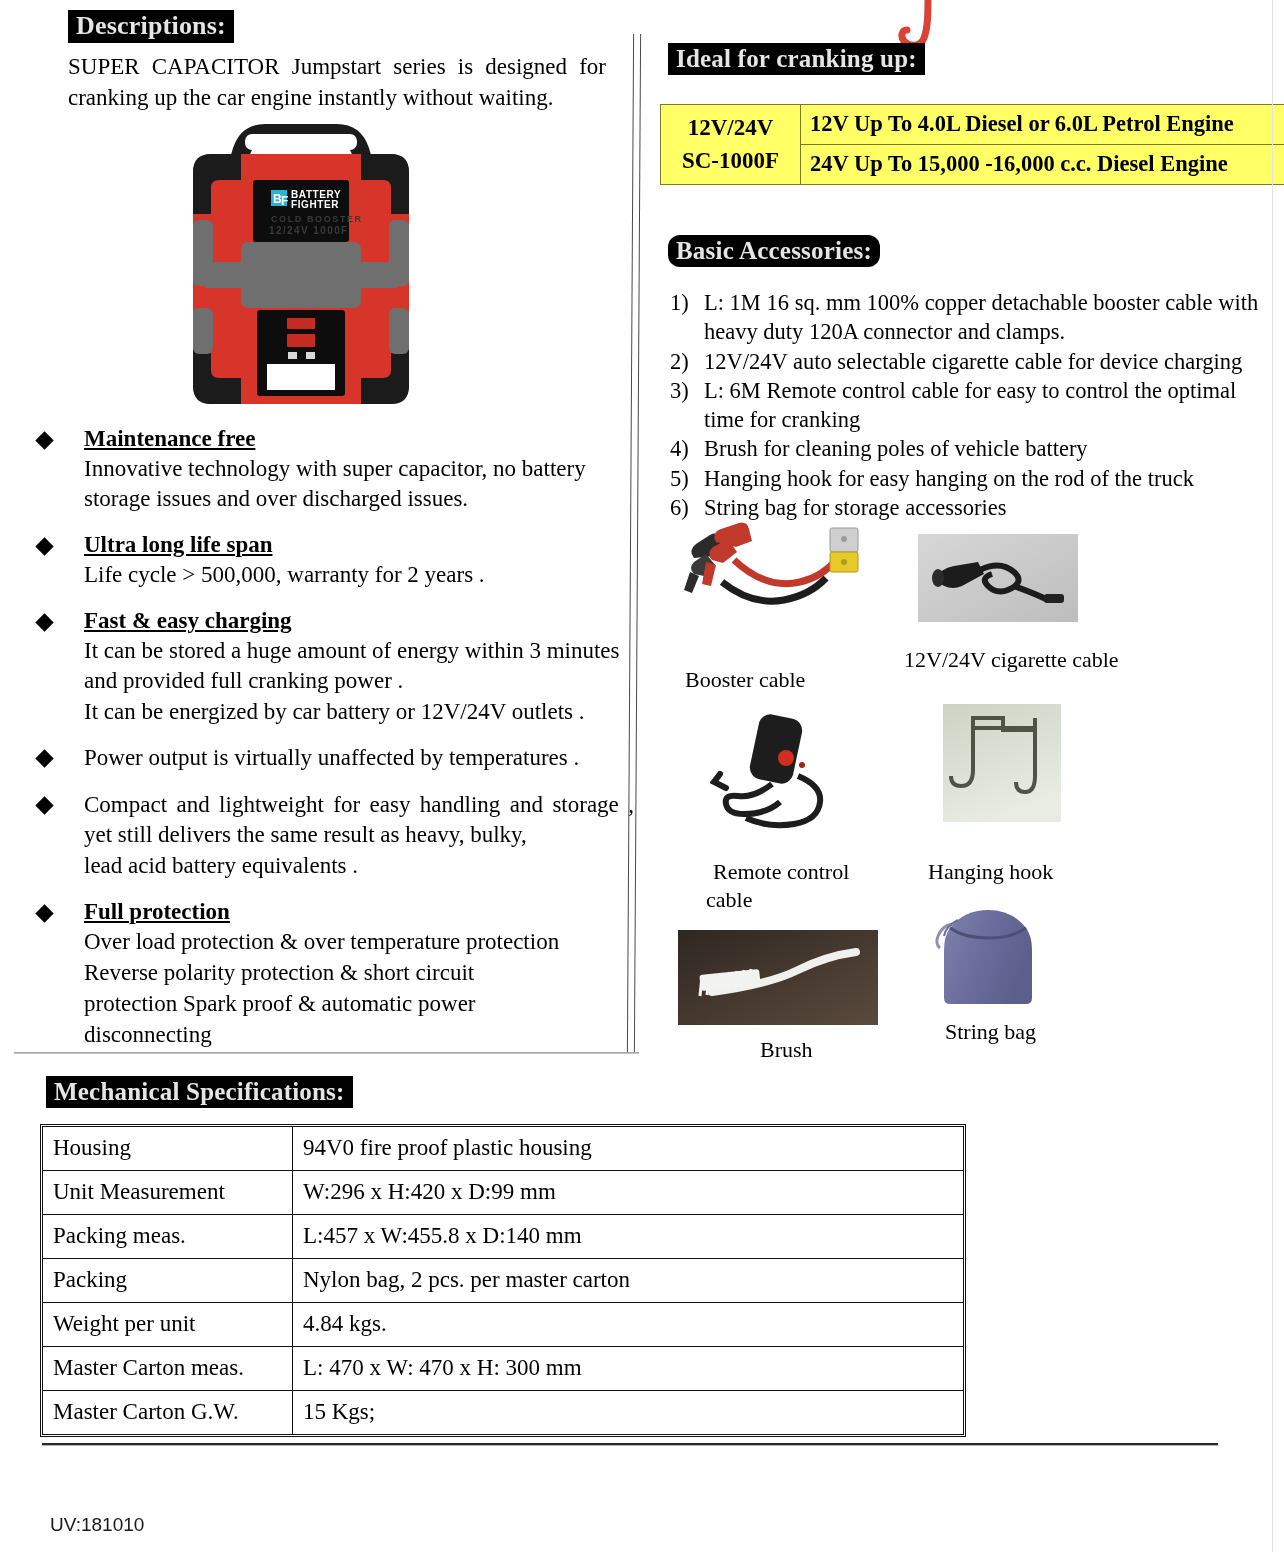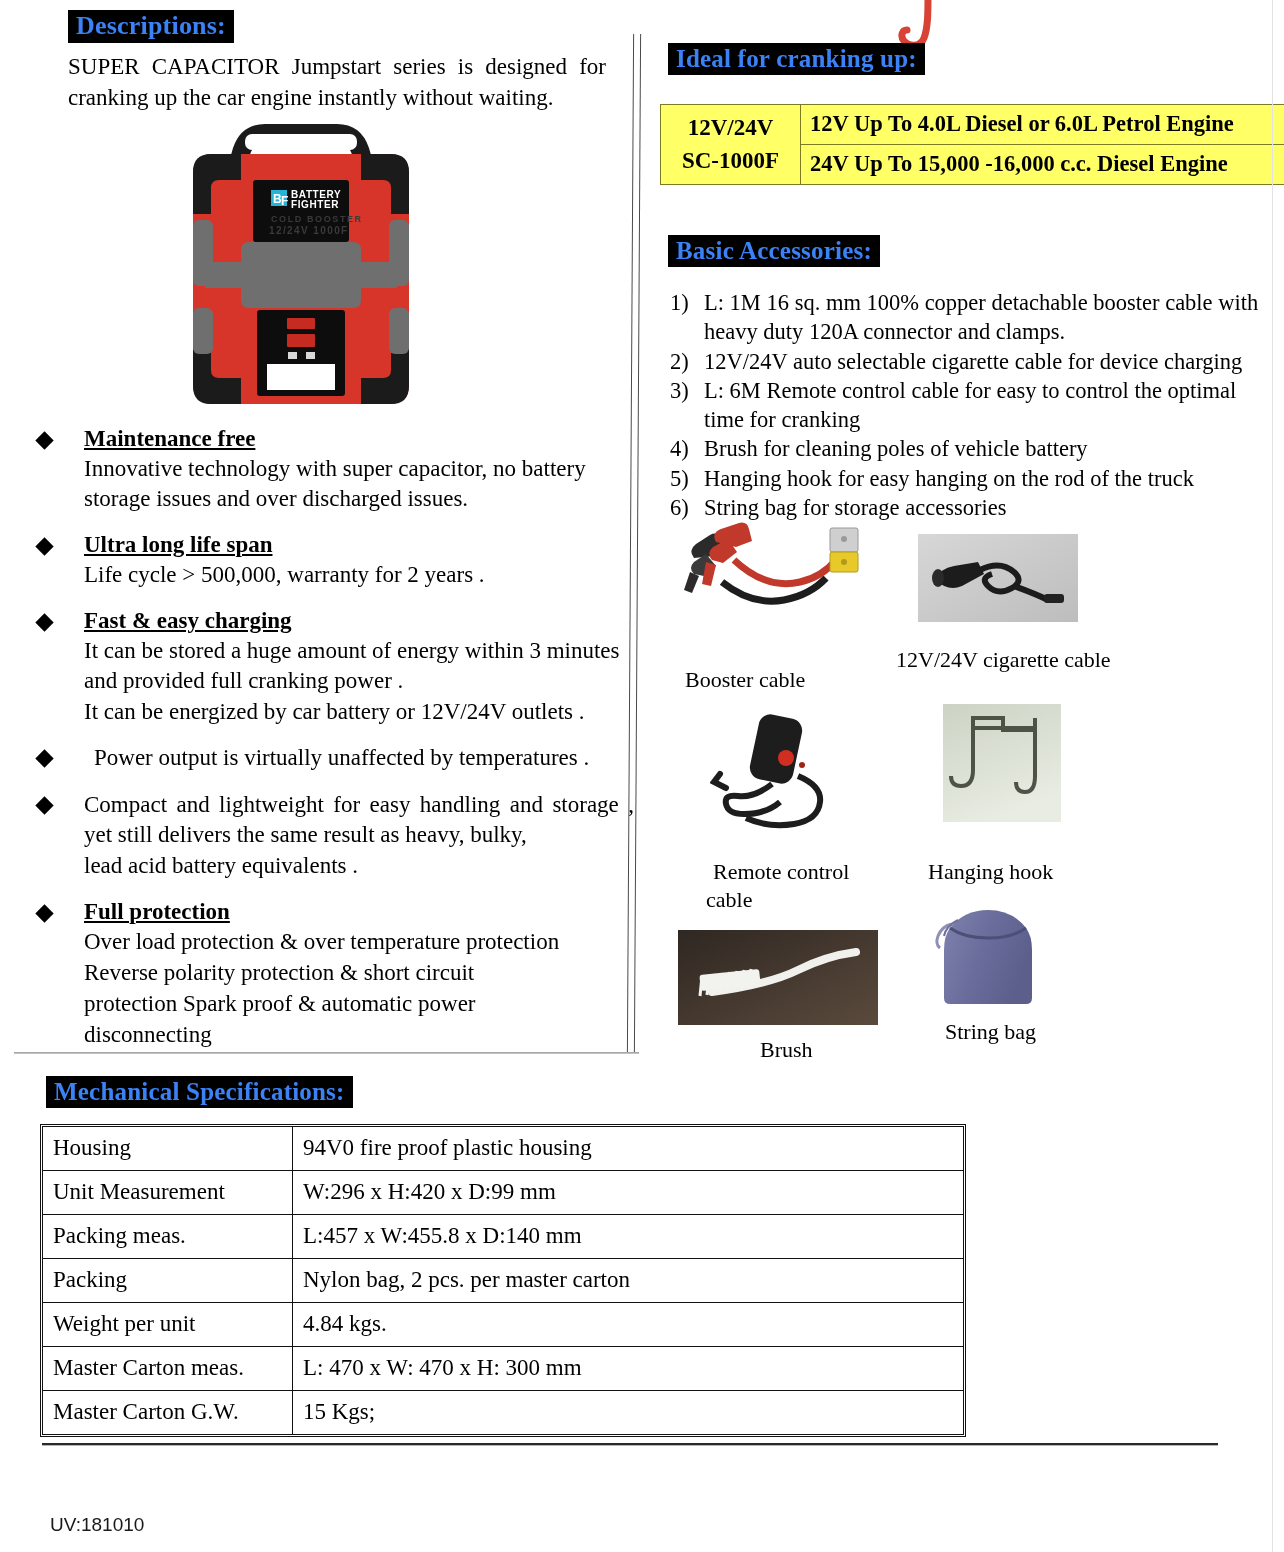--- a/index.html
+++ b/index.html
@@ -13,21 +13,21 @@
     position: relative;
     overflow: hidden;
   }
 
   .page { position: relative; width: 1284px; height: 1552px; }
 
   
   .hdr {
     display: inline-block;
     background: #000;
-    color: #3b82f6;
+    color: #e5e5e5;
     font-weight: bold;
     padding: 2px 8px 3px 8px;
     line-height: 1.08;
     letter-spacing: 0.2px;
   }
 
   
   .left-col {
     position: absolute;
     left: 0; top: 0;
@@ -50,21 +50,21 @@
     position: absolute; left: 4px; top: 9px;
     width: 13px; height: 13px; background: #000;
     transform: rotate(45deg);
   }
   .feat-title {
     font-size: 23px; font-weight: bold; text-decoration: underline;
     line-height: 1.22; display: inline-block;
   }
   .feat-body { font-size: 23px; line-height: 1.30; margin-top: 1px; }
   .feat-body.just { text-align: justify; text-justify: inter-word; }
-  .feat-plain { font-size: 23px; line-height: 1.30; margin-left: 10px; }
+  .feat-plain { font-size: 23px; line-height: 1.30; }
 
   
   .vline {
     position: absolute; top: 34px; width: 1px; height: 1020px;
     background: #4a4a4a;
   }
   .vline.a { left: 630px; transform: skewX(-0.35deg); }
   .vline.b { left: 637px; transform: skewX(-0.35deg); }
 
   .hrule-left {
@@ -87,21 +87,21 @@
     background: #ffff66;
   }
   .ytable td {
     border: 1px solid #7c7a22;
     font-weight: bold; color: #000;
     padding: 6px 9px;
   }
   .ycell-model { width: 140px; text-align: center; font-size: 23px; line-height: 1.45; }
   .ycell-desc { font-size: 22.5px; white-space: nowrap; }
 
-  .basic-hdr { position: absolute; left: 8px; top: 235px; font-size: 25px; }
+  .basic-hdr { position: absolute; left: 8px; top: 235px; font-size: 25px; border-radius: 12px; }
 
   .acc-list { position: absolute; left: 10px; top: 288px; width: 610px; }
   .acc-item {
     position: relative; font-size: 22.5px; line-height: 1.30;
     padding-left: 34px; margin-bottom: 0px;
   }
   .acc-num { position: absolute; left: 0; top: 0; }
 
   
   .photos { position: absolute; left: 0; top: 520px; width: 624px; height: 540px; }
@@ -312,21 +312,21 @@
               <stop offset="1" stop-color="#bdbdbd"></stop>
           </linearGradient>
         </defs>
         <rect x="0" y="0" width="160" height="88" fill="url(#gbg1)"></rect>
         <path d="M18 46 q4 -12 18 -14 l24 -4 6 12 -22 12 q-14 6 -26 -6 z" fill="#1c1c1c"></path>
         <ellipse cx="20" cy="44" rx="6" ry="9" fill="#2a2a2a"></ellipse>
         <path d="M62 36 q20 -10 34 2 q10 9 -2 16 q-14 8 -24 -2 q-8 -8 4 -12" stroke="#1c1c1c" stroke-width="6" fill="none"></path>
         <path d="M96 52 q22 8 34 14" stroke="#1c1c1c" stroke-width="6" fill="none"></path>
         <rect x="126" y="60" width="20" height="9" rx="3" fill="#222"></rect>
       </svg>
-      <div class="cap" style="left:236px; top:126px;">12V/24V cigarette cable</div>
+      <div class="cap" style="left:244px; top:126px;">12V/24V cigarette cable</div>
 
       <svg class="ph" style="left:50px; top:190px;" width="150" height="130" viewBox="0 0 150 130">
         <rect x="44" y="6" width="44" height="66" rx="12" fill="#1d1d1d" transform="rotate(12 66 39)"></rect>
         <circle cx="76" cy="48" r="8" fill="#d02e20"></circle>
         <circle cx="92" cy="55" r="3" fill="#9e2418"></circle>
         <path d="M62 74 q-18 14 -34 12 q-14 -2 -12 8 q2 10 18 10 q22 0 36 -12" stroke="#1d1d1d" stroke-width="6" fill="none"></path>
         <path d="M16 78 l-12 -6 6 -8" stroke="#1d1d1d" stroke-width="6" fill="none" stroke-linecap="round"></path>
         <path d="M88 66 q24 10 22 26 q-2 18 -26 22 q-26 4 -48 -6" stroke="#1d1d1d" stroke-width="6" fill="none"></path>
       </svg>
       <div class="cap" style="left:53px; top:338px;">Remote control</div>

